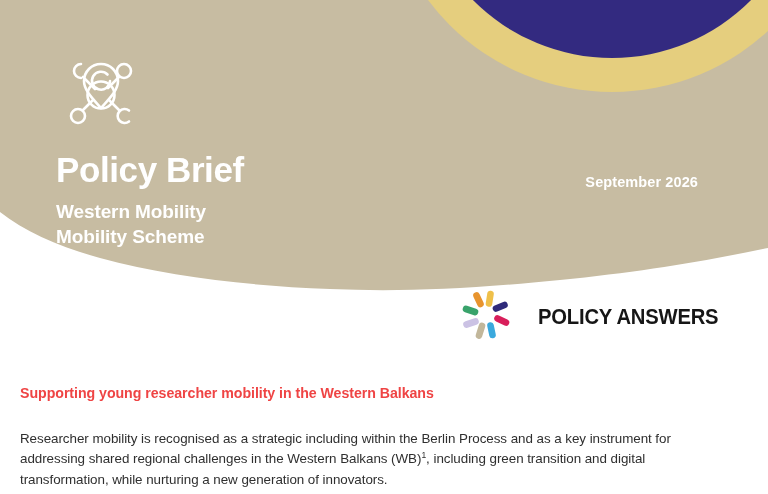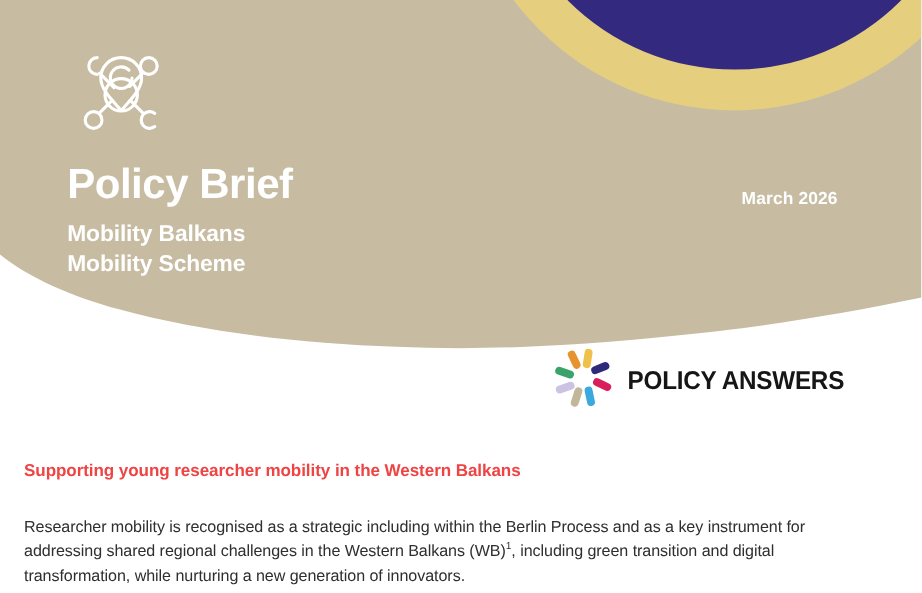--- a/index.html
+++ b/index.html
@@ -35,21 +35,21 @@
     position: absolute;
     left: 0;
     top: 0;
     display: block;
   }
 
   
   .header-content {
     position: absolute;
     left: 0;
-    top: 0;
+    top: 16px;
     width: 768px;
     height: 300px;
     pointer-events: none;
   }
 
   .brand-icon {
     position: absolute;
     left: 55px;
     top: 28px;
     width: 92px;
@@ -94,20 +94,21 @@
 
   
   .logo-lockup {
     position: absolute;
     left: 455px;
     top: 286px;
     width: 256px;
     height: 62px;
     display: flex;
     align-items: center;
+    gap: 15px;
   }
   .logo-mark {
     width: 62px;
     height: 62px;
     flex: 0 0 62px;
   }
   .logo-mark svg { display: block; }
   .logo-wordmark {
     margin-left: 6px;
     font-size: 21.5px;
@@ -188,25 +189,25 @@
 
         <path d="M 26 20 A 7 7 0 1 0 26 34"></path>
         <circle cx="69" cy="27" r="7"></circle>
         <circle cx="23" cy="72" r="7"></circle>
         <path d="M 74 66.5 A 7 7 0 1 0 74 77.5"></path>
       </svg>
     </div>
 
     <div class="title-block">
       <div class="main-title">Policy Brief</div>
-      <div class="sub-title">Mobility Balkans
+      <div class="sub-title">Western Mobility
 Mobility Scheme</div>
     </div>
 
-    <div class="issue-date">March 2026</div>
+    <div class="issue-date">September 2026</div>
   </div>
 
   <div class="logo-lockup">
     <div class="logo-mark">
       <svg width="62" height="62" viewBox="0 0 62 62" xmlns="http://www.w3.org/2000/svg">
         <g stroke-linecap="round" stroke-width="6.6" fill="none">
 
           <line x1="25.5" y1="18.0" x2="21.5" y2="9.5" stroke="#E8942E"></line>
           <line x1="34.0" y1="17.5" x2="35.5" y2="8.0" stroke="#EFC04A"></line>
           <line x1="41.0" y1="22.5" x2="49.5" y2="19.0" stroke="#2F2A7A"></line>

